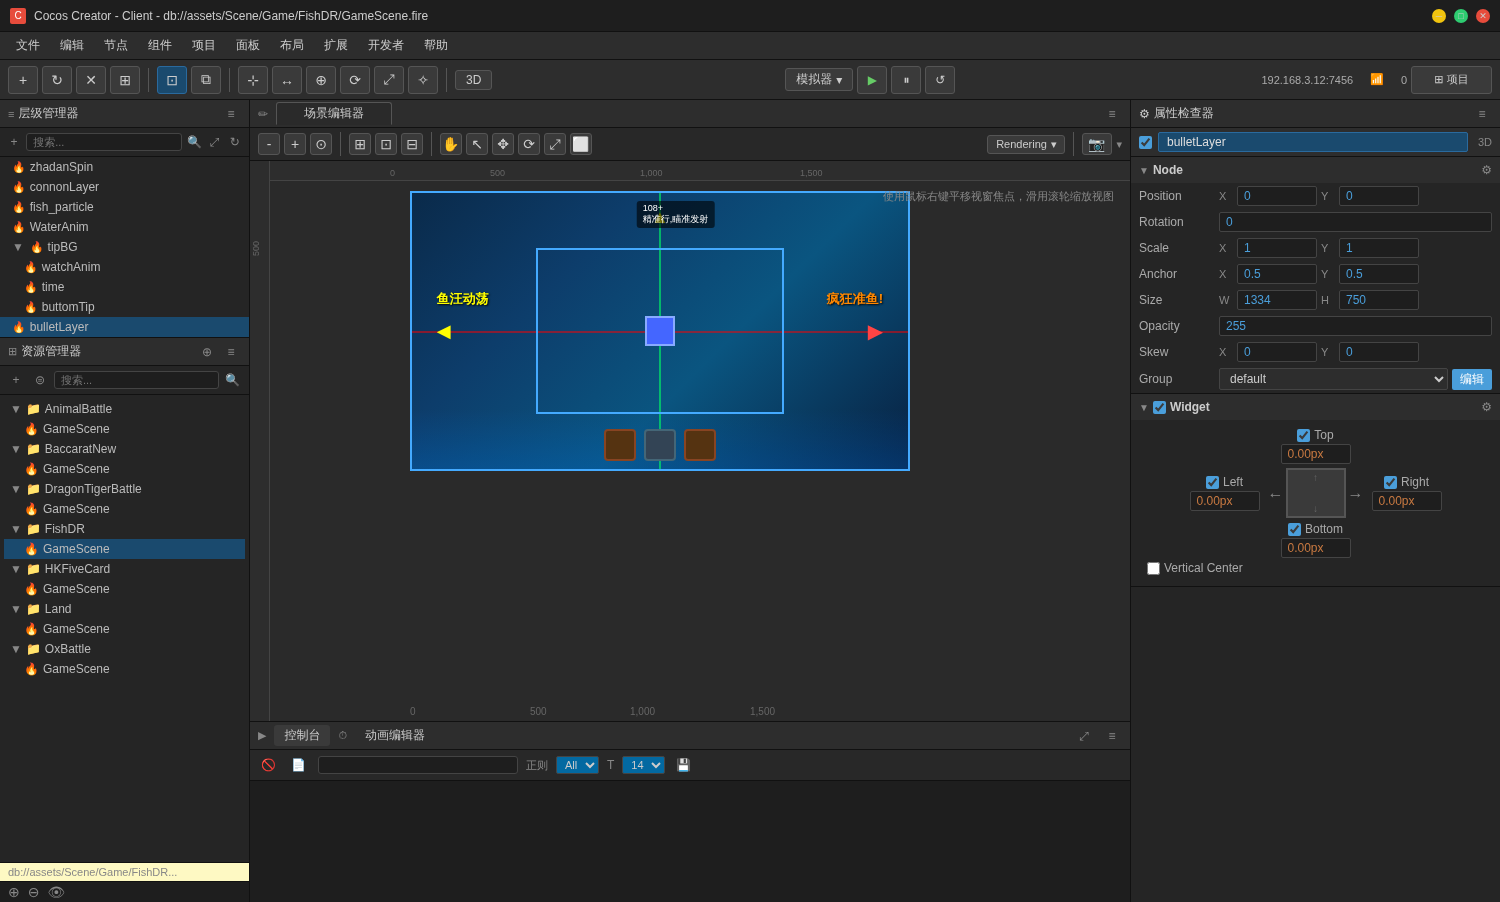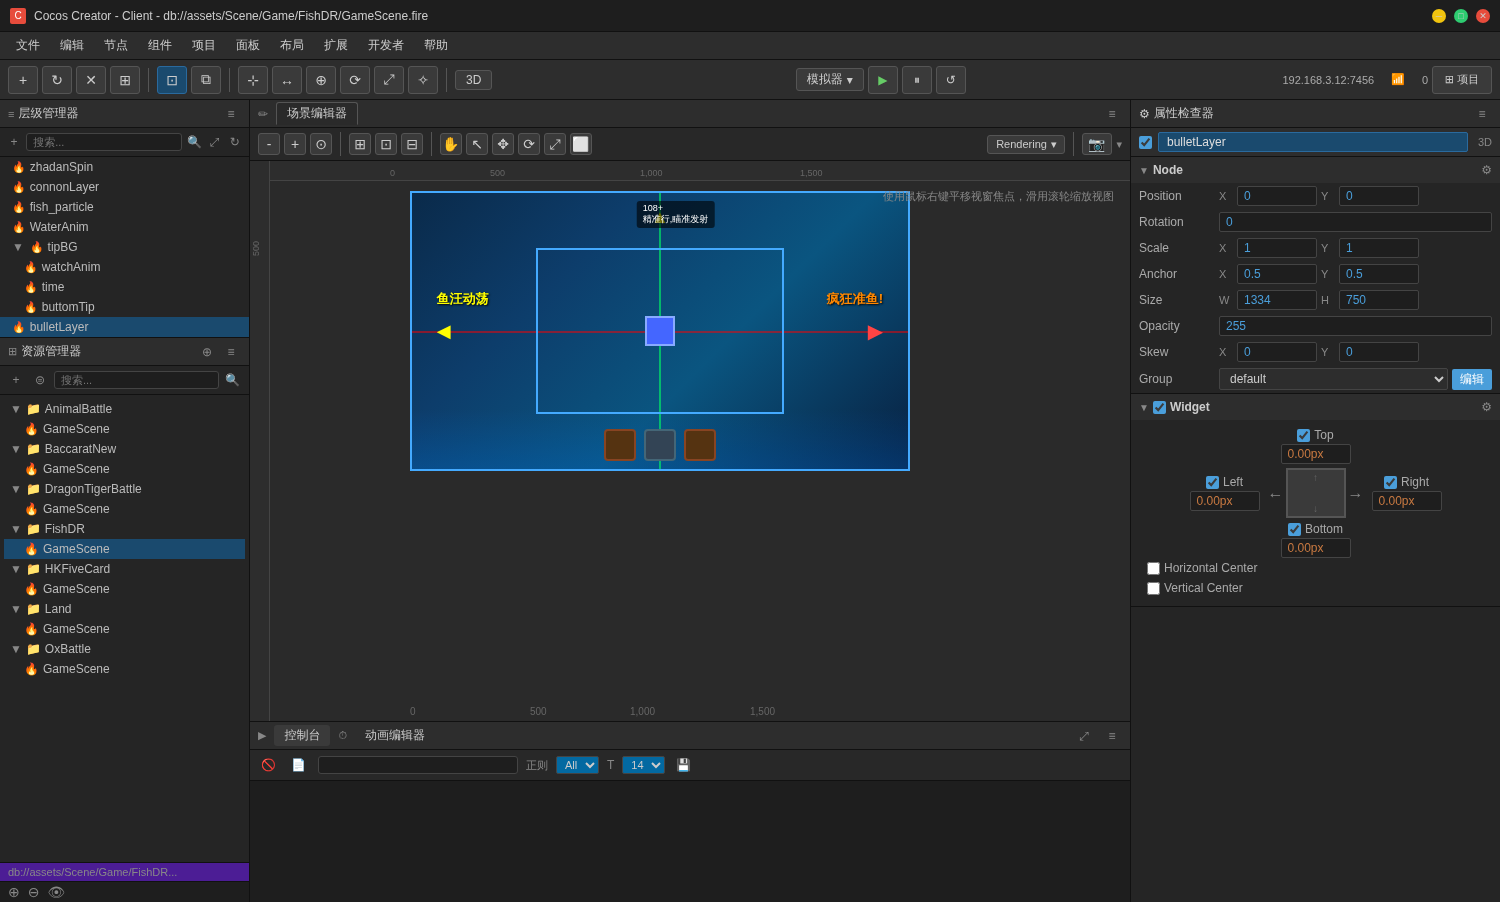--- a/index.html
+++ b/index.html
@@ -57,31 +57,31 @@
     #asset-manager { flex: 1; display: flex; flex-direction: column; min-height: 200px; }
     .asset-toolbar { display: flex; align-items: center; padding: 4px 6px; gap: 4px; border-bottom: 1px solid #111; }
     .asset-items { flex: 1; overflow-y: auto; padding: 4px; }
     .asset-folder { display: flex; align-items: center; padding: 3px 6px; cursor: pointer; color: #bbb; font-size: 12px; }
     .asset-folder .folder-arrow { color: #888; margin-right: 4px; }
     .asset-folder .folder-icon { color: #4a9eda; margin-right: 4px; }
     .asset-scene { display: flex; align-items: center; padding: 3px 6px 3px 20px; cursor: pointer; color: #bbb; font-size: 12px; }
     .asset-scene.selected { background: #1a4a6e; }
     .asset-scene .scene-icon { color: #e67e22; margin-right: 4px; }
 
-    .bottom-path { background: #4c1d95; padding: 3px 8px; font-size: 11px; color: #888; border-top: 1px solid #111; }
+    .bottom-path { background: #fef9c3; padding: 3px 8px; font-size: 11px; color: #888; border-top: 1px solid #111; }
     .bottom-icons { background: #1e1e1e; display: flex; align-items: center; padding: 2px 8px; gap: 8px; border-top: 1px solid #111; }
     .bottom-icons span { cursor: pointer; color: #888; font-size: 14px; }
 
     
     #center-panel { flex: 1; display: flex; flex-direction: column; }
 
     
     #scene-editor { flex: 1; display: flex; flex-direction: column; min-height: 300px; border-bottom: 1px solid #111; }
     .editor-header { background: #2d2d2d; height: 28px; display: flex; align-items: center; padding: 0 8px; border-bottom: 1px solid #111; gap: 4px; }
-    .editor-tab { padding: 2px 10px; background: #3a3a3a; border: 1px solid #555; border-radius: 3px 3px 0 0; font-size: 12px; color: #ccc; cursor: pointer; display: flex; align-items: center; gap: 4px; }
+    .editor-tab { padding: 2px 27px; background: #3a3a3a; border: 1px solid #555; border-radius: 3px 3px 0 0; font-size: 12px; color: #ccc; cursor: pointer; display: flex; align-items: center; gap: 4px; }
     .editor-tab.active { background: #2a2a2a; border-bottom: 1px solid #2a2a2a; }
     .editor-tools { display: flex; align-items: center; padding: 4px 8px; background: #282828; border-bottom: 1px solid #111; gap: 4px; flex-wrap: nowrap; overflow: hidden; }
 
     
     #console-panel { height: 180px; background: #252525; display: flex; flex-direction: column; }
     .console-header { background: #2d2d2d; height: 28px; display: flex; align-items: center; padding: 0 8px; border-bottom: 1px solid #111; gap: 8px; }
     .console-tab { padding: 2px 10px; cursor: pointer; color: #ccc; font-size: 12px; border-radius: 3px; display: flex; align-items: center; gap: 4px; }
     .console-tab.active { background: #3a3a3a; }
     .console-toolbar { display: flex; align-items: center; padding: 4px 8px; gap: 8px; border-bottom: 1px solid #111; background: #282828; }
     .console-btn { width: 22px; height: 22px; background: transparent; border: 1px solid transparent; border-radius: 2px; display: flex; align-items: center; justify-content: center; cursor: pointer; color: #888; }
@@ -176,21 +176,21 @@
     <span>模拟器</span>
     <span>▾</span>
   </div>
   <div class="tb-play">▶</div>
   <div class="tb-pause">⏸</div>
   <div class="tb-pause">↺</div>
   <div class="tb-spacer"></div>
   <span class="tb-info">192.168.3.12:7456</span>
   <span class="tb-info">📶</span>
   <span class="tb-info">0</span>
-  <div class="tb-btn" style="width:60px; font-size:11px;">⊞ 项目</div>
+  <div class="tb-btn" style="width:81px; font-size:11px;">⊞ 项目</div>
 </div>
 
 <div id="main">
 
   <div id="left-panel">
 
     <div id="layer-manager">
       <div class="panel-header">
         <span class="panel-header-icon">≡</span>
         <span class="panel-title">层级管理器</span>
@@ -613,26 +613,20 @@
             <div class="widget-label-box">
               <label class="widget-checkbox">
                 <input type="checkbox" checked="" class="inspector-check" style="">
                 <span>Bottom</span>
               </label>
               <input type="text" class="widget-value" value="0.00px" style="">
             </div>
           </div>
         </div>
 
-        <div class="h-center-row">
-          <label class="h-center-check">
-            <input type="checkbox" class="inspector-check" style="">
-            <span>Horizontal Center</span>
-          </label>
-        </div>
 
         <div class="h-center-row">
           <label class="h-center-check">
             <input type="checkbox" class="inspector-check" style="">
             <span>Vertical Center</span>
           </label>
         </div>
       </div>
     </div>
 

